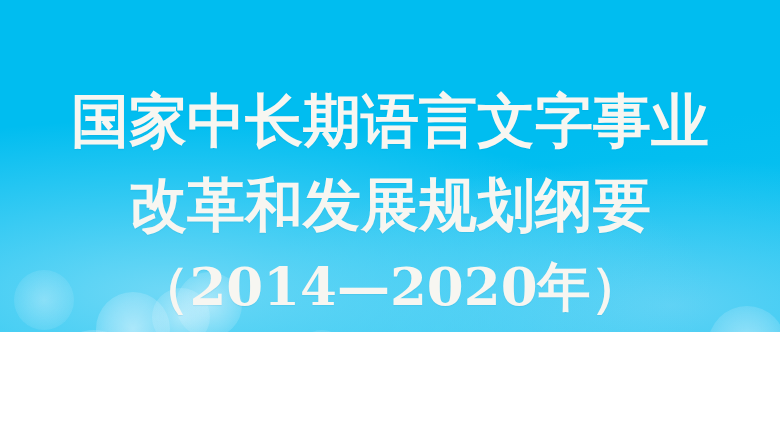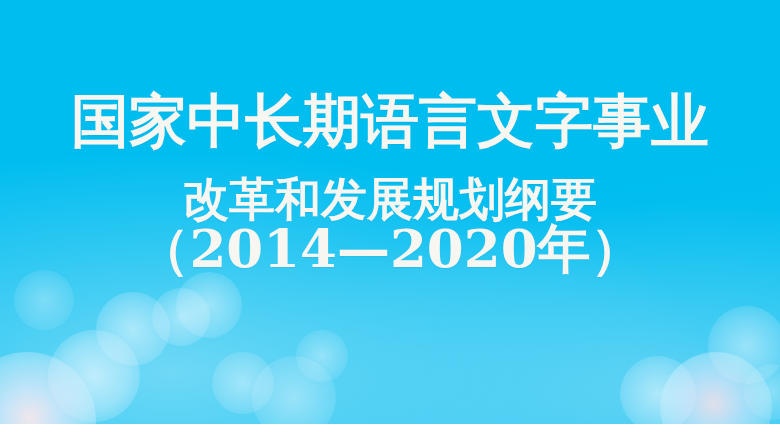--- a/index.html
+++ b/index.html
@@ -3,21 +3,21 @@
 <meta charset="utf-8">
 <style>
   html, body {
     margin: 0;
     padding: 0;
     background: #ffffff;
   }
   #poster {
     position: relative;
     width: 780px;
-    height: 424px;
+    height: 332px;
     overflow: hidden;
     background: #00bef0;
     font-family: "DejaVu Serif", "Liberation Serif", serif;
   }
 
   
   .bg-base {
     position: absolute;
     inset: 0;
     background:
@@ -151,23 +151,24 @@
     text-shadow: 0 1px 1px rgba(0, 120, 170, 0.10);
   }
 
   .line-1 {
     font-size: 58px;
     line-height: 1.0;
     letter-spacing: 0px;
     margin-bottom: 26px;
   }
   .line-2 {
-    font-size: 46px;
+    font-size: 58px;
     line-height: 1.0;
     letter-spacing: 0px;
+    margin-bottom: 26px;
   }
   .line-3 {
     font-size: 53px;
     line-height: 1.0;
     letter-spacing: 0px;
   }
 </style>
 </head>
 <body>
 

